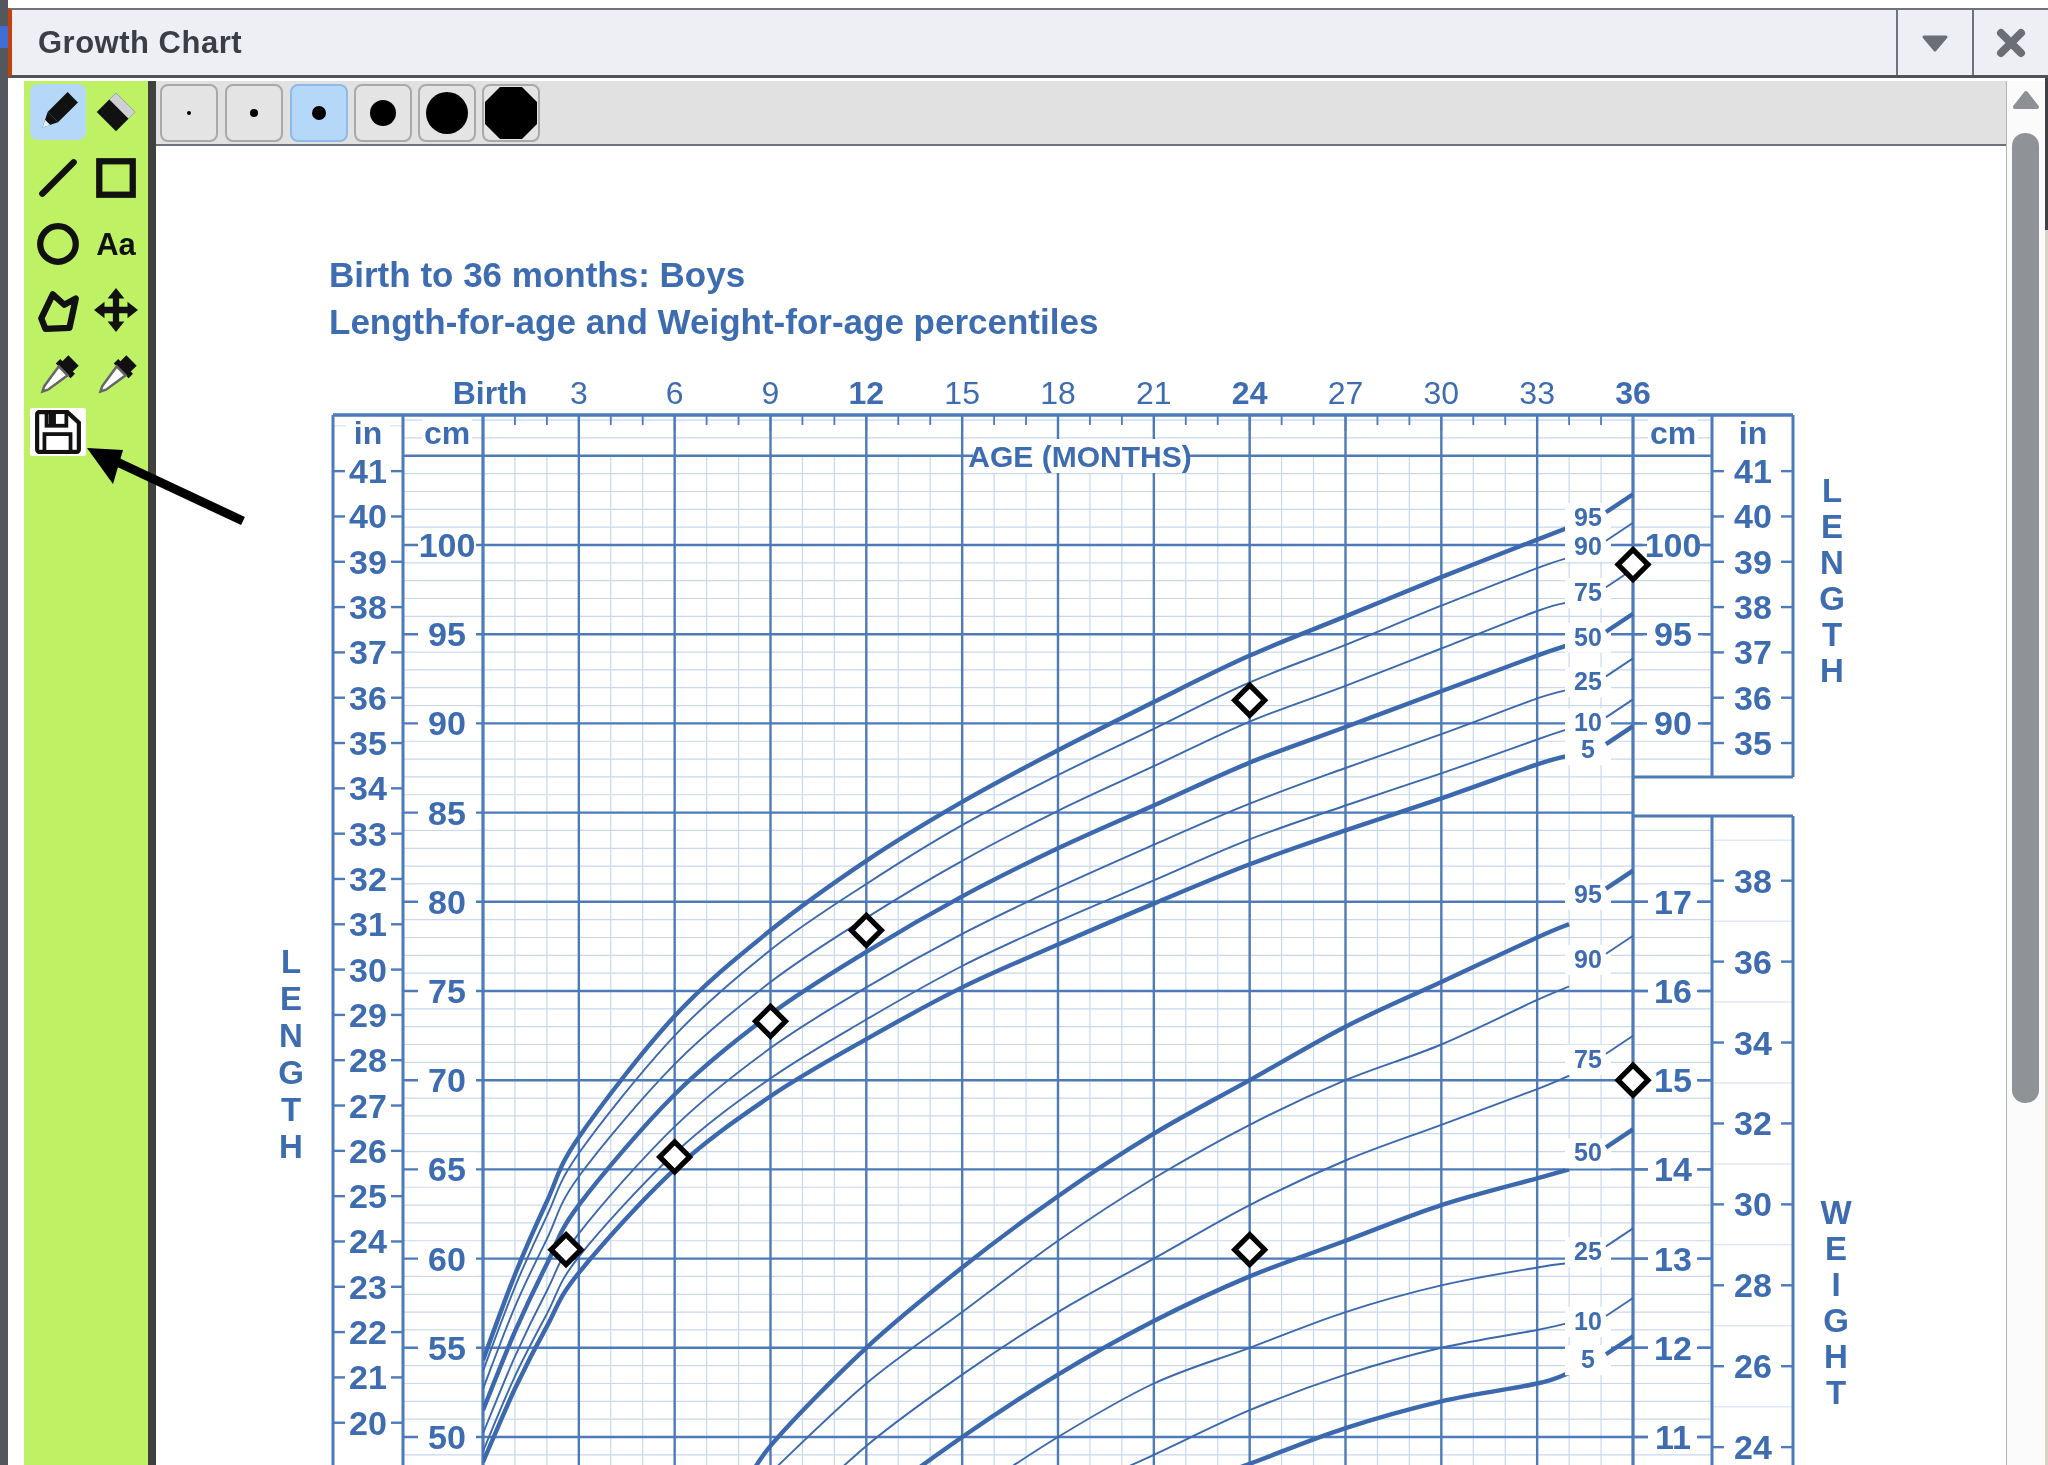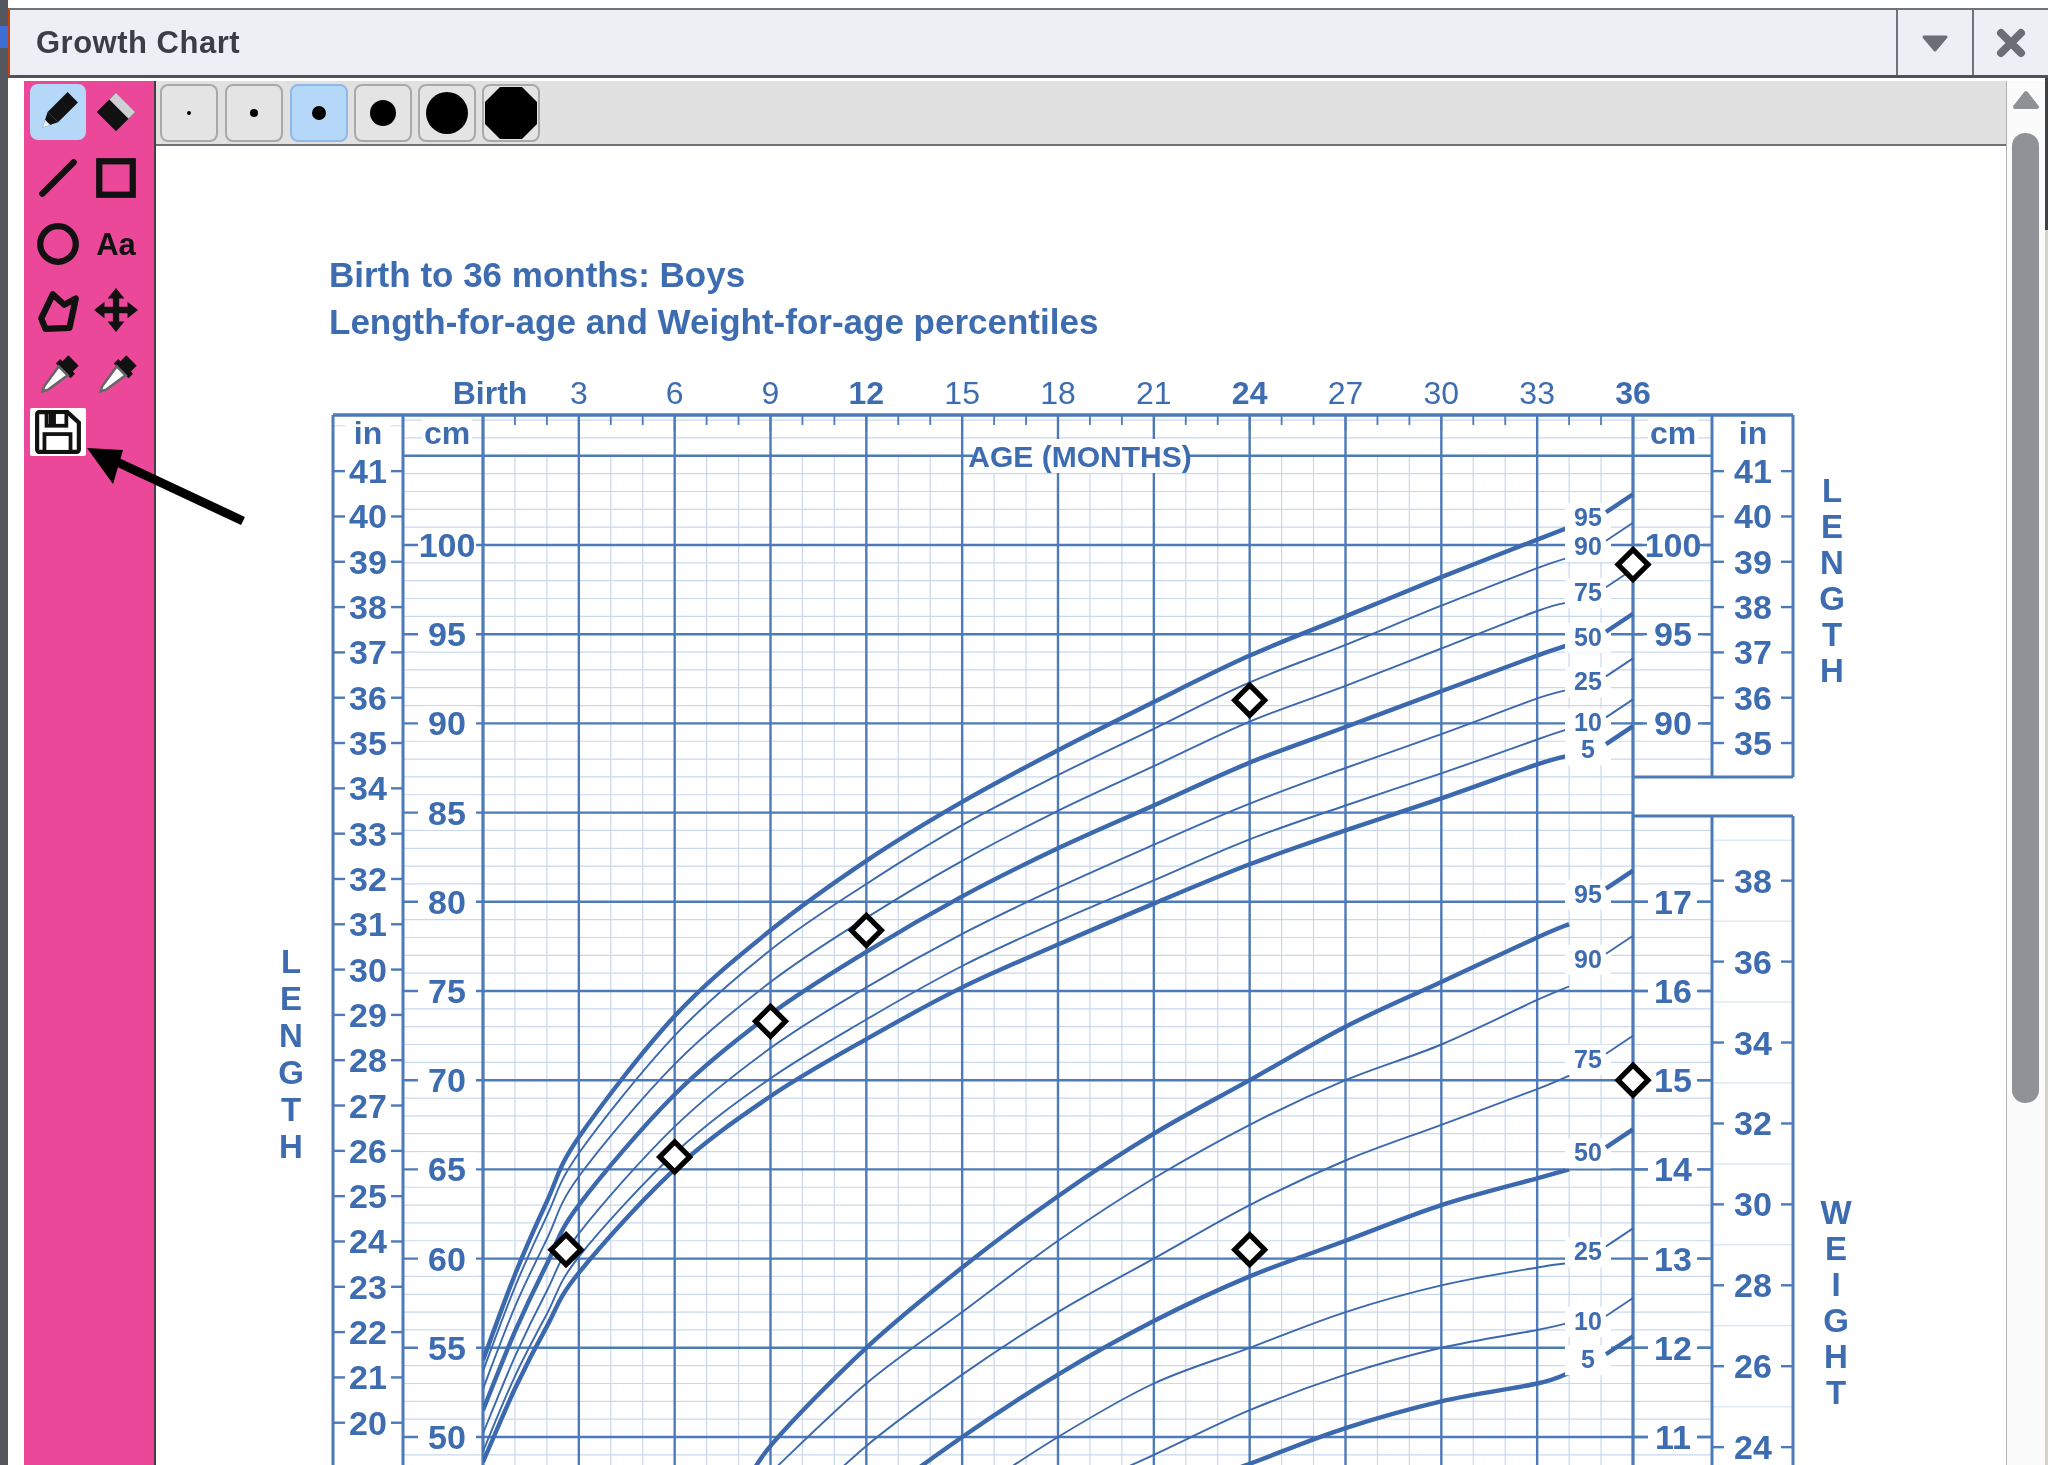--- a/index.html
+++ b/index.html
@@ -5,32 +5,32 @@
   html,body{margin:0;padding:0}
   body{width:2048px;height:1465px;position:relative;overflow:hidden;background:#fff;
        font-family:"Liberation Sans",sans-serif;}
   
   .edge-left{position:absolute;left:0;top:0;width:8px;height:100%;background:#54575d;z-index:7}
   .edge-left .notch{position:absolute;left:0;top:26px;width:8px;height:22px;background:#3f6ed5}
   .edge-right{position:absolute;right:0;top:78px;width:3px;height:152px;background:#3f4145;z-index:7}
   .edge-right2{position:absolute;right:0;top:230px;width:3px;bottom:0;background:#d8d3c7;z-index:7}
   
   .titlebar{position:absolute;left:8px;top:8px;right:0;height:70px;background:#edeff4;
-            border-top:2px solid #70737a;border-left:2px solid #c2410c;border-bottom:3px solid #4e525a;
+            border-top:2px solid #70737a;border-left:4px solid #c2410c;border-bottom:3px solid #4e525a;
             box-sizing:border-box;display:flex;align-items:center;z-index:6}
   .title{font-size:31px;font-weight:bold;color:#3b3e44;padding-left:26px;letter-spacing:.5px}
   .tb-btn{position:absolute;top:0;height:100%;width:76px;border-left:2px solid #70737a;box-sizing:border-box;
           display:flex;align-items:center;justify-content:center;background:#edeff4}
   .tb-btn.close{right:0}
   .tb-btn.collapse{right:76px}
   
   .toolrow{position:absolute;left:24px;top:81px;width:1984px;height:63px;background:#e1e1e2;
            border-bottom:2px solid #6f7276;box-sizing:content-box;z-index:2}
-  .leftstrip{position:absolute;left:24px;top:81px;width:132px;bottom:0;background:#ec4899;
-             border-right:2px solid #404040;box-sizing:border-box;z-index:3}
+  .leftstrip{position:absolute;left:24px;top:81px;width:132px;bottom:0;background:#bef264;
+             border-right:8px solid #404040;box-sizing:border-box;z-index:3}
   .tool-btn{position:absolute;width:56px;height:56px;border-radius:8px;display:flex;
             align-items:center;justify-content:center}
   .tool-btn.selected{background:#b5d8f8}
   .tool-btn.save-bg{background:#fff;border-radius:2px}
   .aa{font-size:31px;font-weight:bold;color:#111;line-height:1}
   .size-btn{position:absolute;top:3px;width:58px;height:58px;background:#e4e4e5;border:2px solid #a9a9ab;
             border-radius:8px;box-sizing:border-box;display:flex;align-items:center;justify-content:center;z-index:4}
   .size-btn.selected{background:#b5d8f8;border-color:#8fb9e6}
   .dot{background:#000;border-radius:50%}
   

